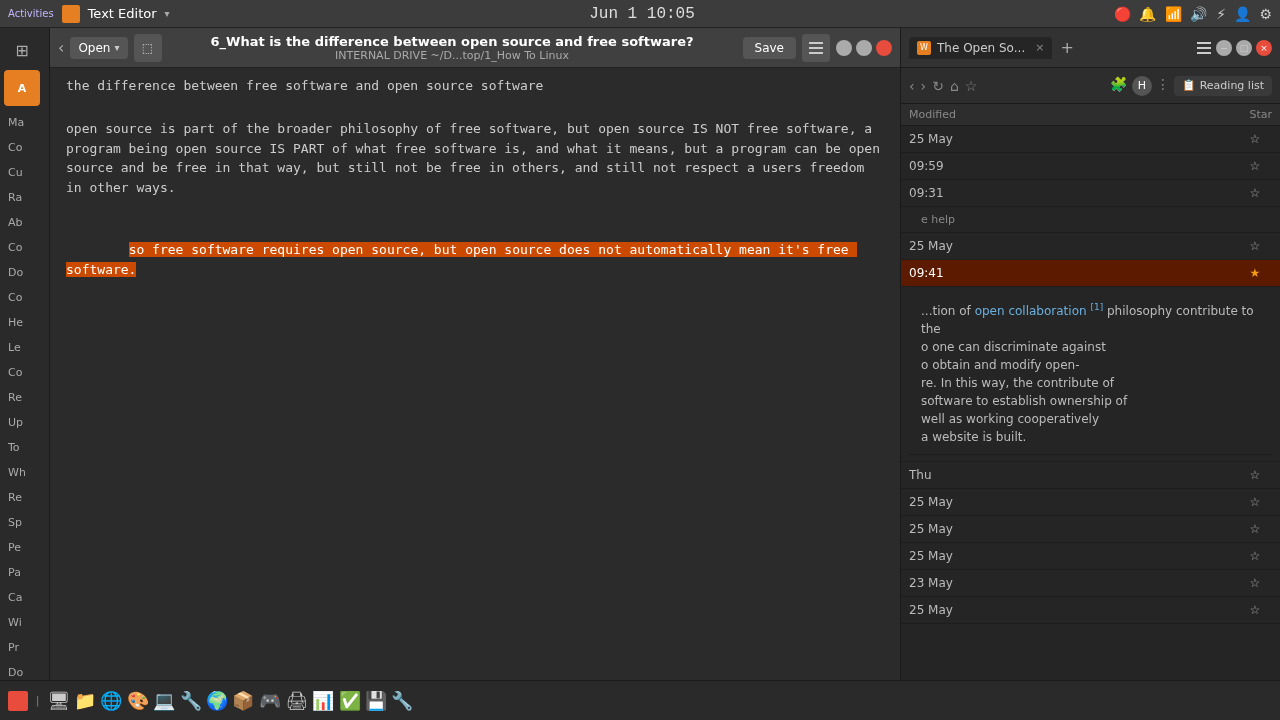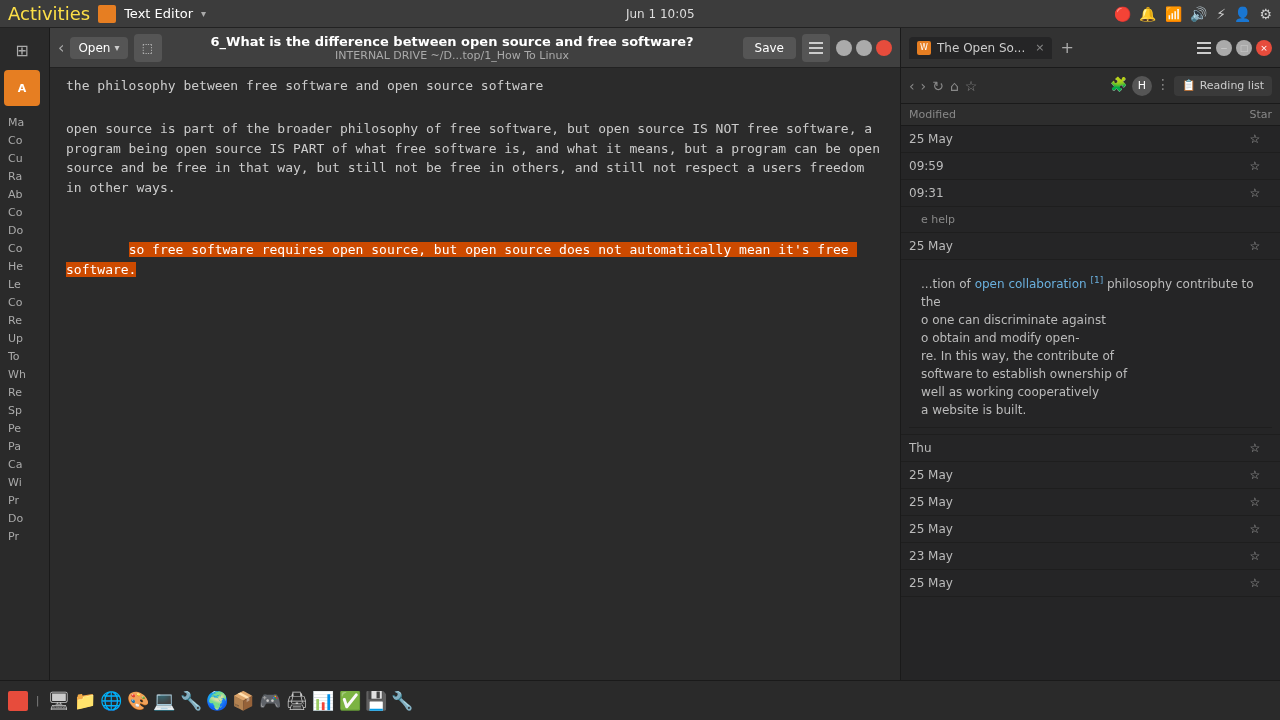--- a/index.html
+++ b/index.html
@@ -9,23 +9,23 @@
     .topbar {
       height: 28px;
       background: #3c3c3c;
       display: flex;
       align-items: center;
       justify-content: space-between;
       padding: 0 8px;
       border-bottom: 1px solid #222;
     }
     .topbar-left { display: flex; align-items: center; gap: 8px; }
-    .topbar-center { color: #ddd; font-size: 12px; }
+    .topbar-center { color: #ddd; font-size: 16px; font-family: Liberation Mono, monospace; }
     .topbar-right { display: flex; align-items: center; gap: 8px; }
-    .activities-btn { color: #fde047; font-size: 18px; cursor: pointer; }
+    .activities-btn { color: #c4b5fd; font-size: 10px; cursor: pointer; }
     .app-icon { width: 18px; height: 18px; background: #e67e22; border-radius: 2px; display: inline-block; }
     .app-title { color: #fff; font-size: 13px; cursor: pointer; }
     .topbar-icons { display: flex; gap: 6px; align-items: center; }
 
     
     .main-layout {
       display: flex;
       height: calc(720px - 28px);
     }
 
@@ -256,21 +256,21 @@
       background: #3a3a3a;
       display: flex;
       align-items: center;
       padding: 0 12px;
       font-size: 11px;
       color: #aaa;
       border-top: 1px solid #1a1a1a;
     }
 
     
-    .sidebar-nav { display: flex; flex-direction: column; gap: 1px; padding: 4px; overflow: hidden; justify-content: space-between; }
+    .sidebar-nav { display: flex; flex-direction: column; gap: 8px; padding: 4px; overflow: hidden; justify-content: space-between; }
     .sidebar-nav-item { 
       font-size: 11px; 
       color: #aaa; 
       cursor: pointer; 
       padding: 2px 4px;
       border-radius: 2px;
       white-space: nowrap;
       overflow: hidden;
       text-overflow: ellipsis;
     }
@@ -368,21 +368,21 @@
         </div>
       </div>
       <div class="win-controls">
         <div class="win-btn minimize">−</div>
         <div class="win-btn maximize">□</div>
         <div class="win-btn close">×</div>
       </div>
     </div>
 
     <div class="editor-content">
-      <div class="editor-line">the philosophy between free software and open source software</div>
+      <div class="editor-line">the difference between free software and open source software</div>
       <div class="editor-line">&nbsp;</div>
       <div class="editor-line">open source is part of the broader philosophy of free software, but open source IS NOT free software, a program being open source IS PART of what free software is, and what it means, but a program can be open source and be free in that way, but still not be free in others, and still not respect a users freedom in other ways.</div>
       <div class="editor-line">&nbsp;</div>
       <div class="editor-line">
         <span class="selection-highlight">so free software requires open source, but open source does not automatically mean it's free software.</span>
       </div>
     </div>
 
     <div class="editor-statusbar">
       <div class="status-left">
@@ -466,20 +466,24 @@
             <td>09:31</td>
             <td><span class="star-icon">☆</span></td>
           </tr>
           <tr>
             <td style="color:#888;padding-left:20px;font-size:11px;margin-top:9px;">e help</td>
             <td></td>
           </tr>
           <tr>
             <td>25 May</td>
             <td><span class="star-icon">☆</span></td>
+          </tr>
+          <tr class="active-row">
+            <td>09:41</td>
+            <td><span class="star-icon starred">★</span></td>
           </tr>
 
           <tr>
             <td colspan="2">
               <div class="article-snippet">
                 <span>...tion of </span>
                 <a class="article-title">open collaboration</a>
                 <sup>[1]</sup>
                 <span> philosophy contribute to the</span><br>
                 <span>o one can discriminate against</span><br>

